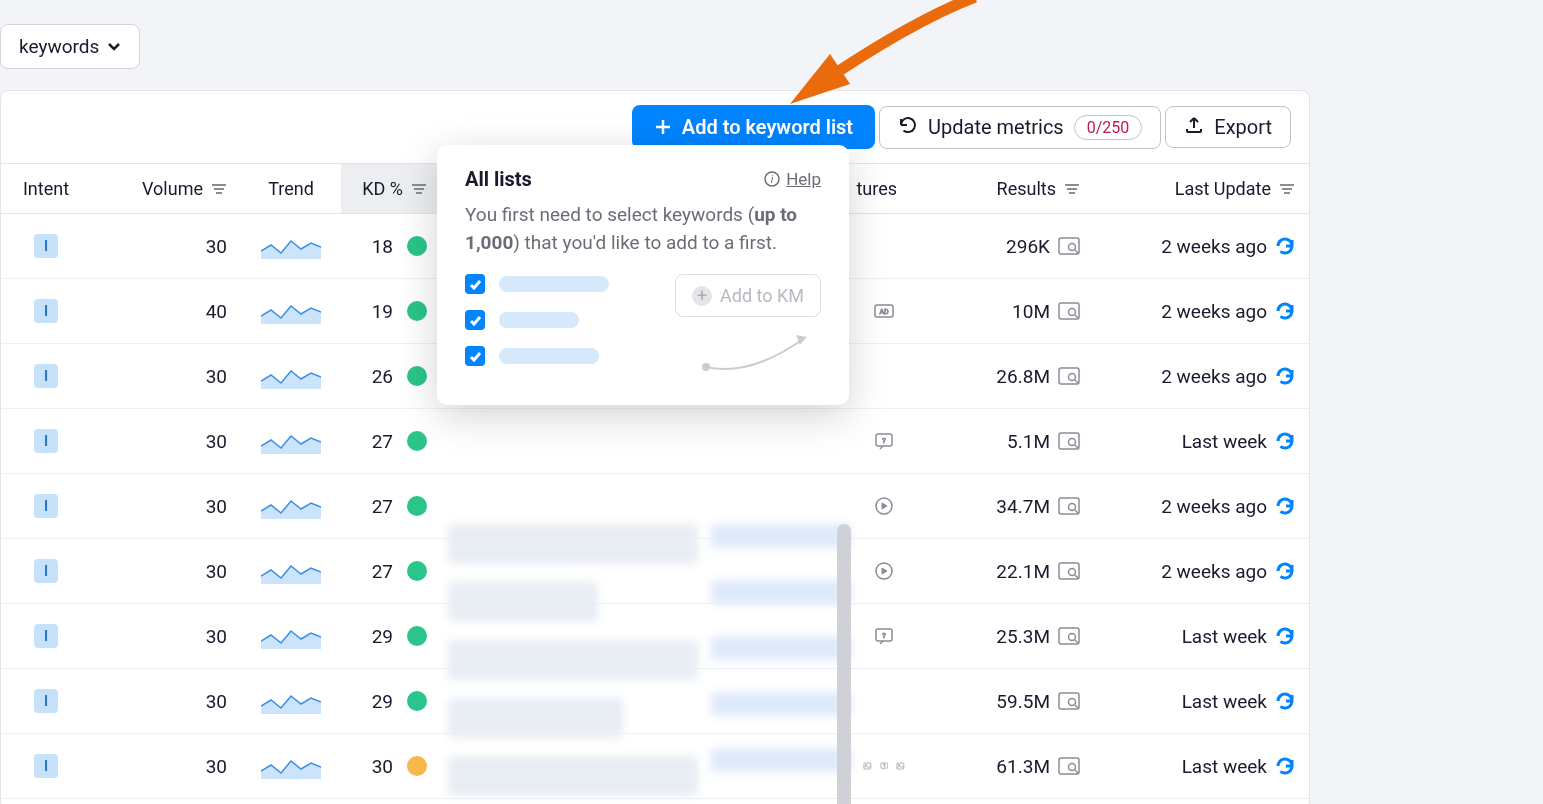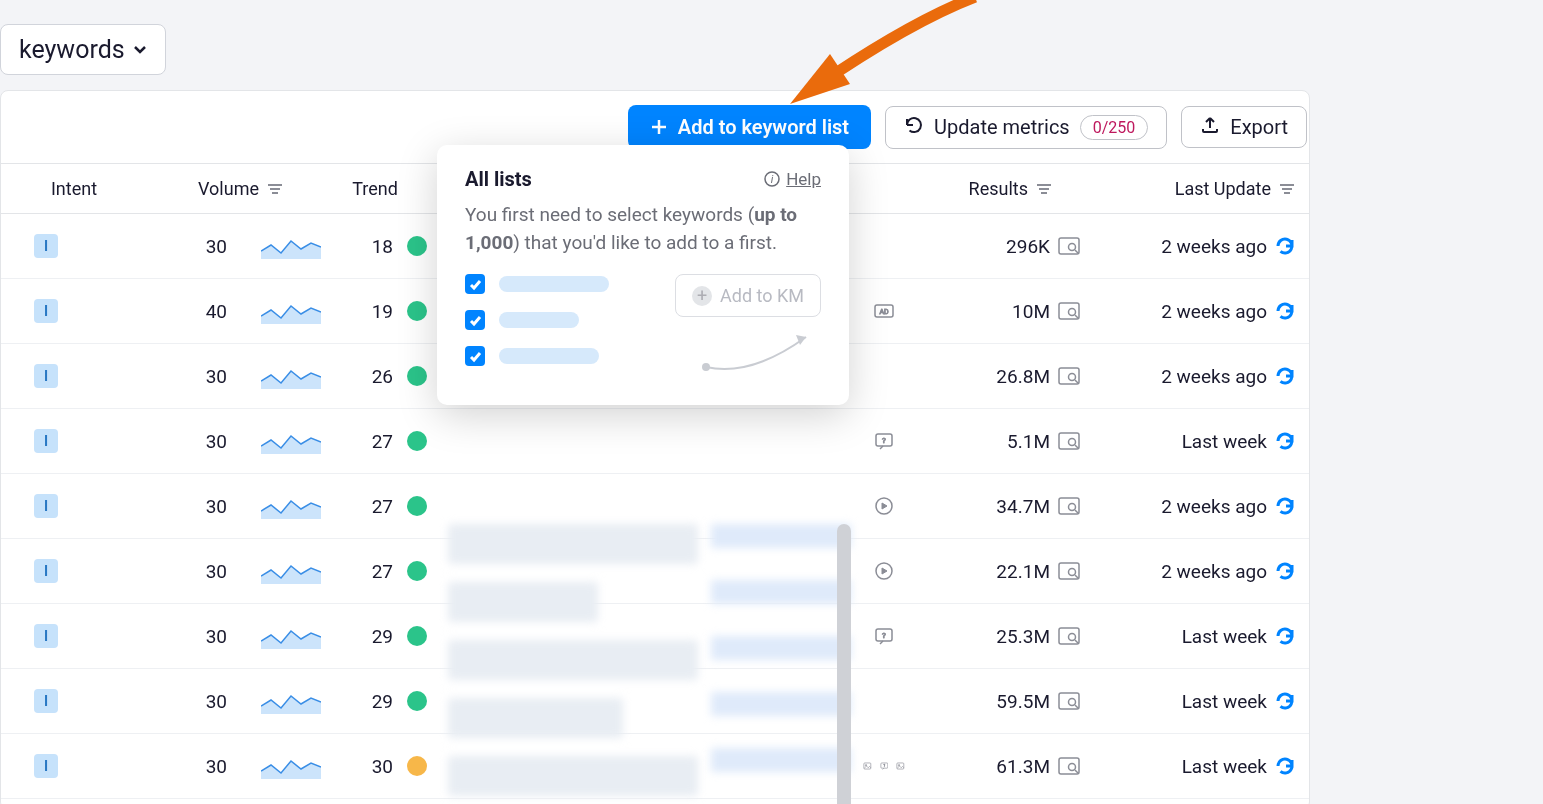--- a/index.html
+++ b/index.html
@@ -1,31 +1,31 @@
 <!DOCTYPE html>
 <html><head>
 <meta charset="utf-8">
 <style>
 * { margin:0; padding:0; box-sizing:border-box; font-family: -apple-system, BlinkMacSystemFont, "Segoe UI", Roboto, sans-serif; }
 body { background:#f3f4f7; width:1543px; height:804px; position:relative; overflow:hidden; }
 
 .filters { position:absolute; top:24px; left:0; display:flex; gap:12px; }
-.filter-pill { background:#fff; border:1px solid #d1d4db; border-radius:8px; padding:10px 18px; display:flex; align-items:center; gap:8px; font-size:25px; color:#1a1a2e; cursor:pointer;}
+.filter-pill { background:#fff; border:1px solid #d1d4db; border-radius:8px; padding:10px 18px; display:flex; align-items:center; gap:8px; font-size:19px; color:#1a1a2e; cursor:pointer;}
 .chev { width:14px; height:14px; }
 
 .panel { position:absolute; top:90px; left:0; background:#fff; border:1px solid #e3e5e8; border-radius:8px; width:1310px; height:720px; }
 
-.toolbar { display:flex; justify-content:flex-end; align-items:center; gap:14px; padding:14px 2px; border-bottom:1px solid #e3e5e8; }
+.toolbar { display:flex; justify-content:flex-end; align-items:center; gap:4px; padding:14px 18px; border-bottom:1px solid #e3e5e8; }
 .btn-primary { background:#0084ff; color:#fff; border:none; border-radius:8px; padding:10px 22px; font-size:20px; font-weight:600; display:flex; align-items:center; gap:10px; cursor:pointer;}
 .btn-secondary { background:#fff; color:#1a1a2e; border:1px solid #c0c2c8; border-radius:8px; padding:8px 18px; font-size:20px; display:flex; gap:10px; cursor:pointer;}
 .badge-count { background:#fff; border:1px solid #c0c2c8; border-radius:999px; padding:2px 12px; font-size:16px; color:#be185d; }
 
 .table { width:100%; }
 .thead { display:flex; background:#fff; height:50px; border-bottom:1px solid #e3e5e8;}
-.th { display:flex; align-items:center; justify-content:flex-end; padding:0 14px; font-size:18px; color:#1a1a2e; gap:8px;margin-left:28px; }
+.th { display:flex; align-items:center; justify-content:flex-end; padding:0 14px; font-size:18px; color:#1a1a2e; gap:8px; }
 .th.center{justify-content:center;}
 .th-kd { background:#eceef1;}
 .sort { width:16px; height:14px; }
 
 .col-intent{width:90px;} .col-volume{width:150px;} .col-trend{width:100px;} .col-kd{width:100px;}
 .col-mid{flex:1;} .col-results{width:175px;} .col-last{width:215px;}
 .col-serp{width:70px;}
 
 .row { display:flex; height:65px; border-bottom:1px solid #eef0f3; align-items:center;}
 .cell { display:flex; align-items:center; justify-content:flex-end; padding:0 14px; font-size:19px; color:#1a1a2e; gap:8px;}

